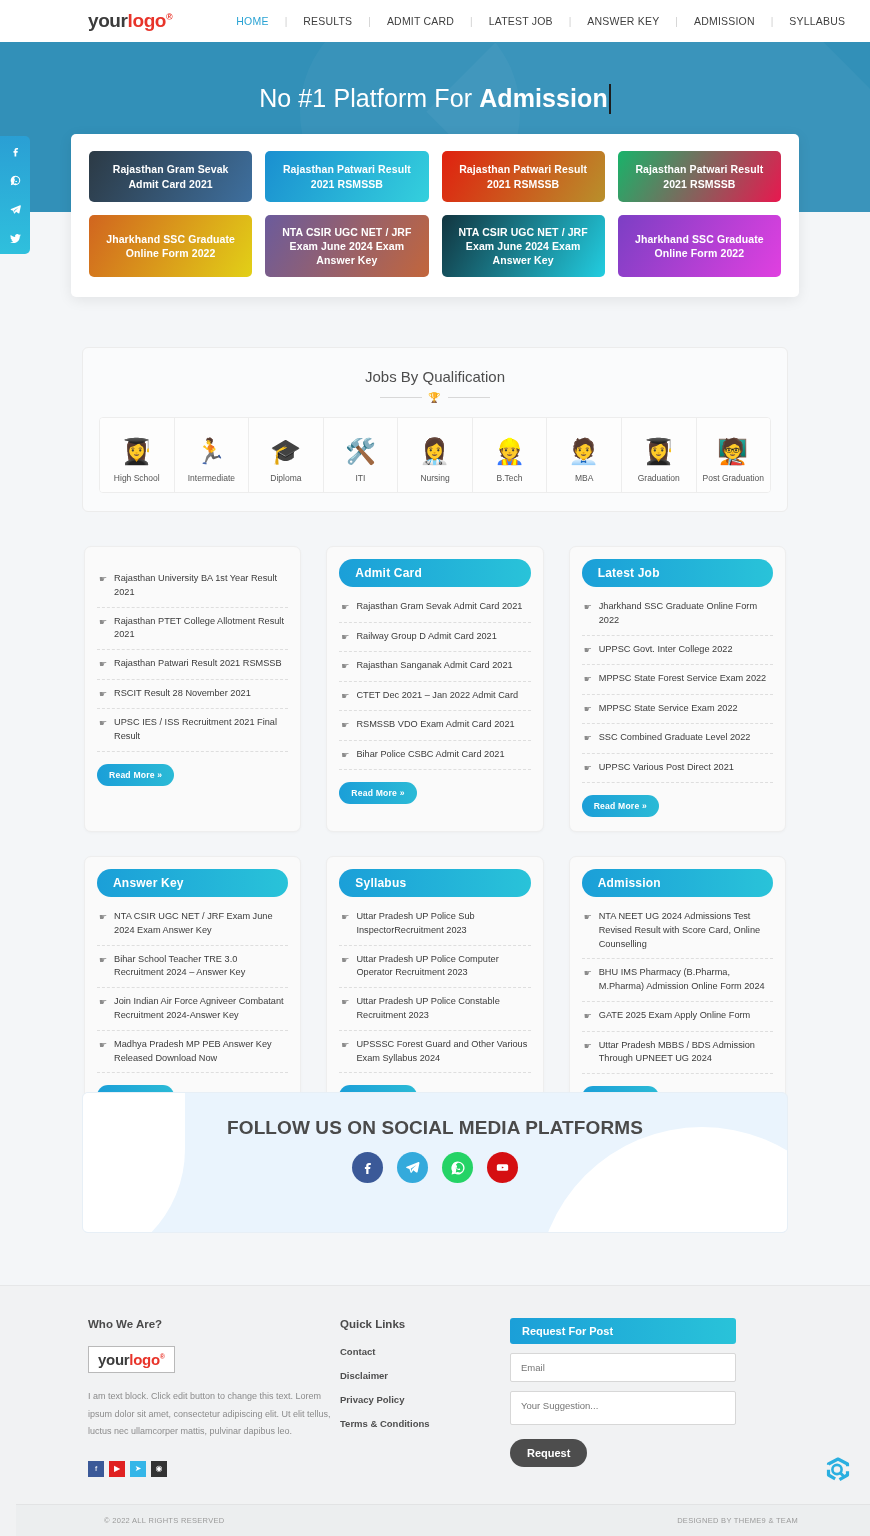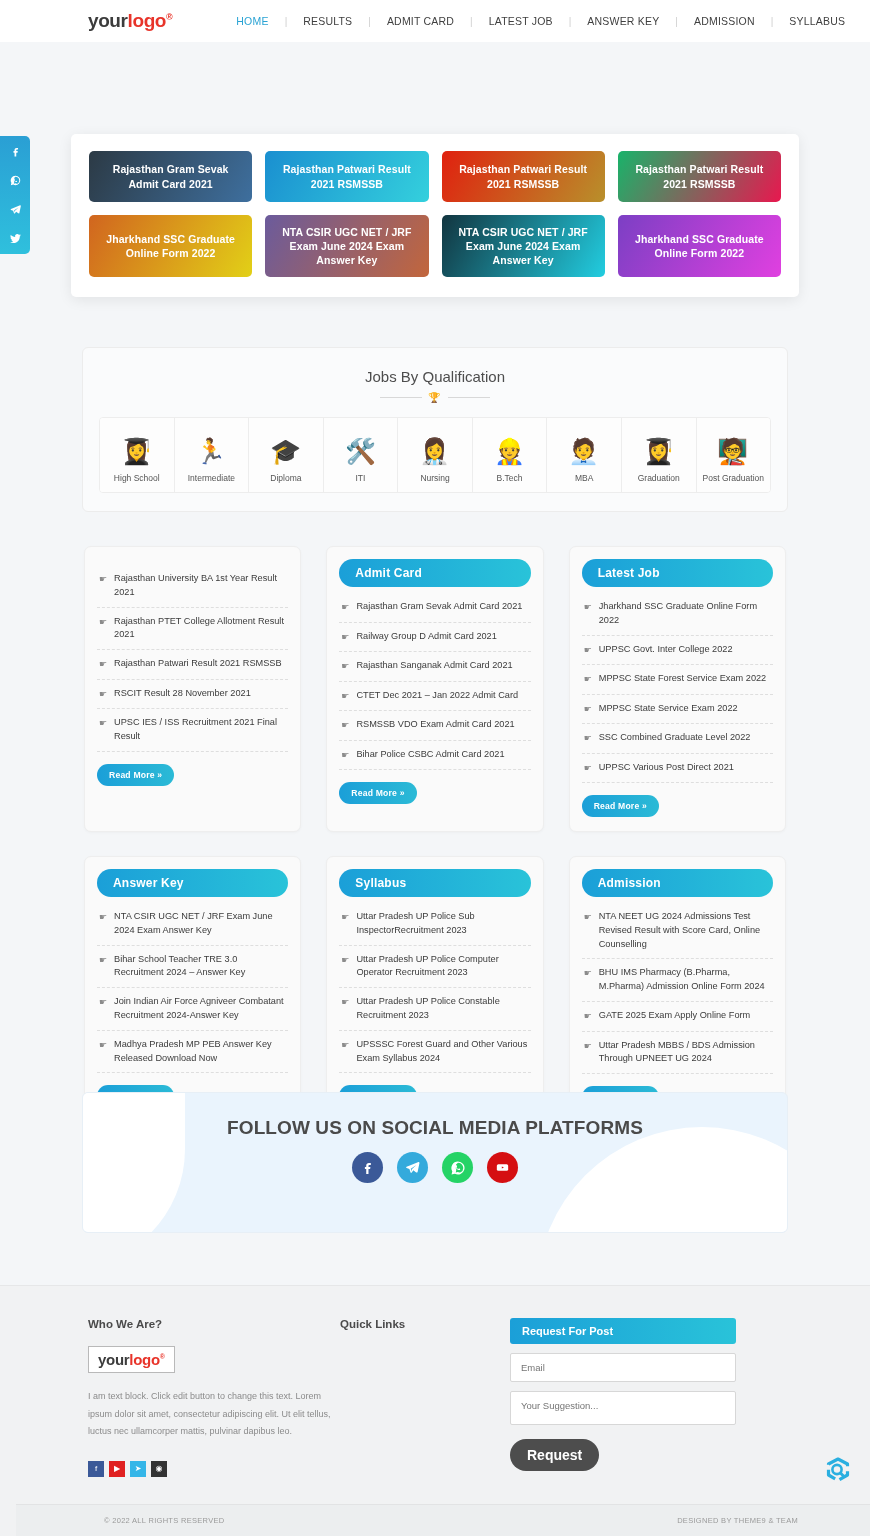--- a/index.html
+++ b/index.html
@@ -167,21 +167,21 @@
     padding: 7px 12px;
   }
   .req-input, .req-area {
     width: 100%; margin-top: 9px; border: 1px solid #d7d7d7; background: #fff;
     font-size: 9.5px; color: #6d6d6d; padding: 8px 10px; border-radius: 2px;
     font-family: "Liberation Sans", sans-serif;
   }
   .req-area { height: 34px; resize: none; }
   .req-btn {
     margin-top: 10px; background: #4d4d4d; color: #fff; border: none;
-    border-radius: 16px; padding: 8px 17px; font-size: 14px; font-weight: 700;
+    border-radius: 16px; padding: 8px 17px; font-size: 11px; font-weight: 700;
     cursor: pointer; font-family: "Liberation Sans", sans-serif;
   }
   .copy-bar {
     position: absolute; left: 16px; bottom: 0; width: 870px; height: 32px;
     background: #eceeef; border-top: 1px solid #e2e3e4;
     display: flex; align-items: center; justify-content: space-between;
     padding: 0 88px; font-size: 7.5px; color: #9a9a9a; letter-spacing: .3px;
   }
 
   
@@ -224,20 +224,27 @@
       <a href="#">SYLLABUS</a>
       <span class="search-btn">
         <svg width="13" height="13" viewBox="0 0 16 16">
             <circle cx="6.6" cy="6.6" r="4.9" fill="none" stroke="#2b2b2b" stroke-width="1.7"></circle>
             <line x1="10.2" y1="10.2" x2="15" y2="15" stroke="#2b2b2b" stroke-width="1.9"></line>
           </svg>
       </span>
     </div>
   </div>
 
+  <div class="hero">
+    <div class="circ"></div>
+    <div class="tri"></div>
+    <div class="hero-title">
+      <span>No #1 Platform For </span><b>Admission</b><span class="caret"></span>
+    </div>
+  </div>
 
   <div class="panel">
     <div class="tile-grid" id="tiles">
         <div class="tile" style="background: linear-gradient(120deg, rgb(44, 58, 69) 0%, rgb(62, 111, 158) 100%);">
           <span>Rajasthan Gram Sevak Admit Card 2021</span>
         </div>
         <div class="tile" style="background: linear-gradient(120deg, rgb(26, 143, 208) 0%, rgb(52, 208, 221) 100%);">
           <span>Rajasthan Patwari Result 2021 RSMSSB</span>
         </div>
         <div class="tile" style="background: linear-gradient(120deg, rgb(224, 33, 15) 0%, rgb(184, 144, 43) 100%);">
@@ -492,20 +499,26 @@
             <div class="fsq" style="background: rgb(53, 182, 232);">
               <span style="color:#fff;font-size:8px;line-height:1;">➤</span>
             </div>
             <div class="fsq" style="background: rgb(51, 51, 51);">
               <span style="color:#fff;font-size:8px;line-height:1;">◉</span>
             </div>
           </div>
       </div>
       <div class="fcol2">
         <h4>Quick Links</h4>
+        <ul class="qlinks" id="qlinks">
+            <li>Contact</li>
+            <li>Disclaimer</li>
+            <li>Privacy Policy</li>
+            <li>Terms &amp; Conditions</li>
+          </ul>
       </div>
       <div class="fcol3">
         <div class="req-head">Request For Post</div>
         <input class="req-input" placeholder="Email" style="">
         <textarea class="req-area" placeholder="Your Suggestion..." style=""></textarea>
         <button class="req-btn">Request</button>
       </div>
     </div>
     <div class="copy-bar">
       <span>© 2022 ALL RIGHTS RESERVED</span>

